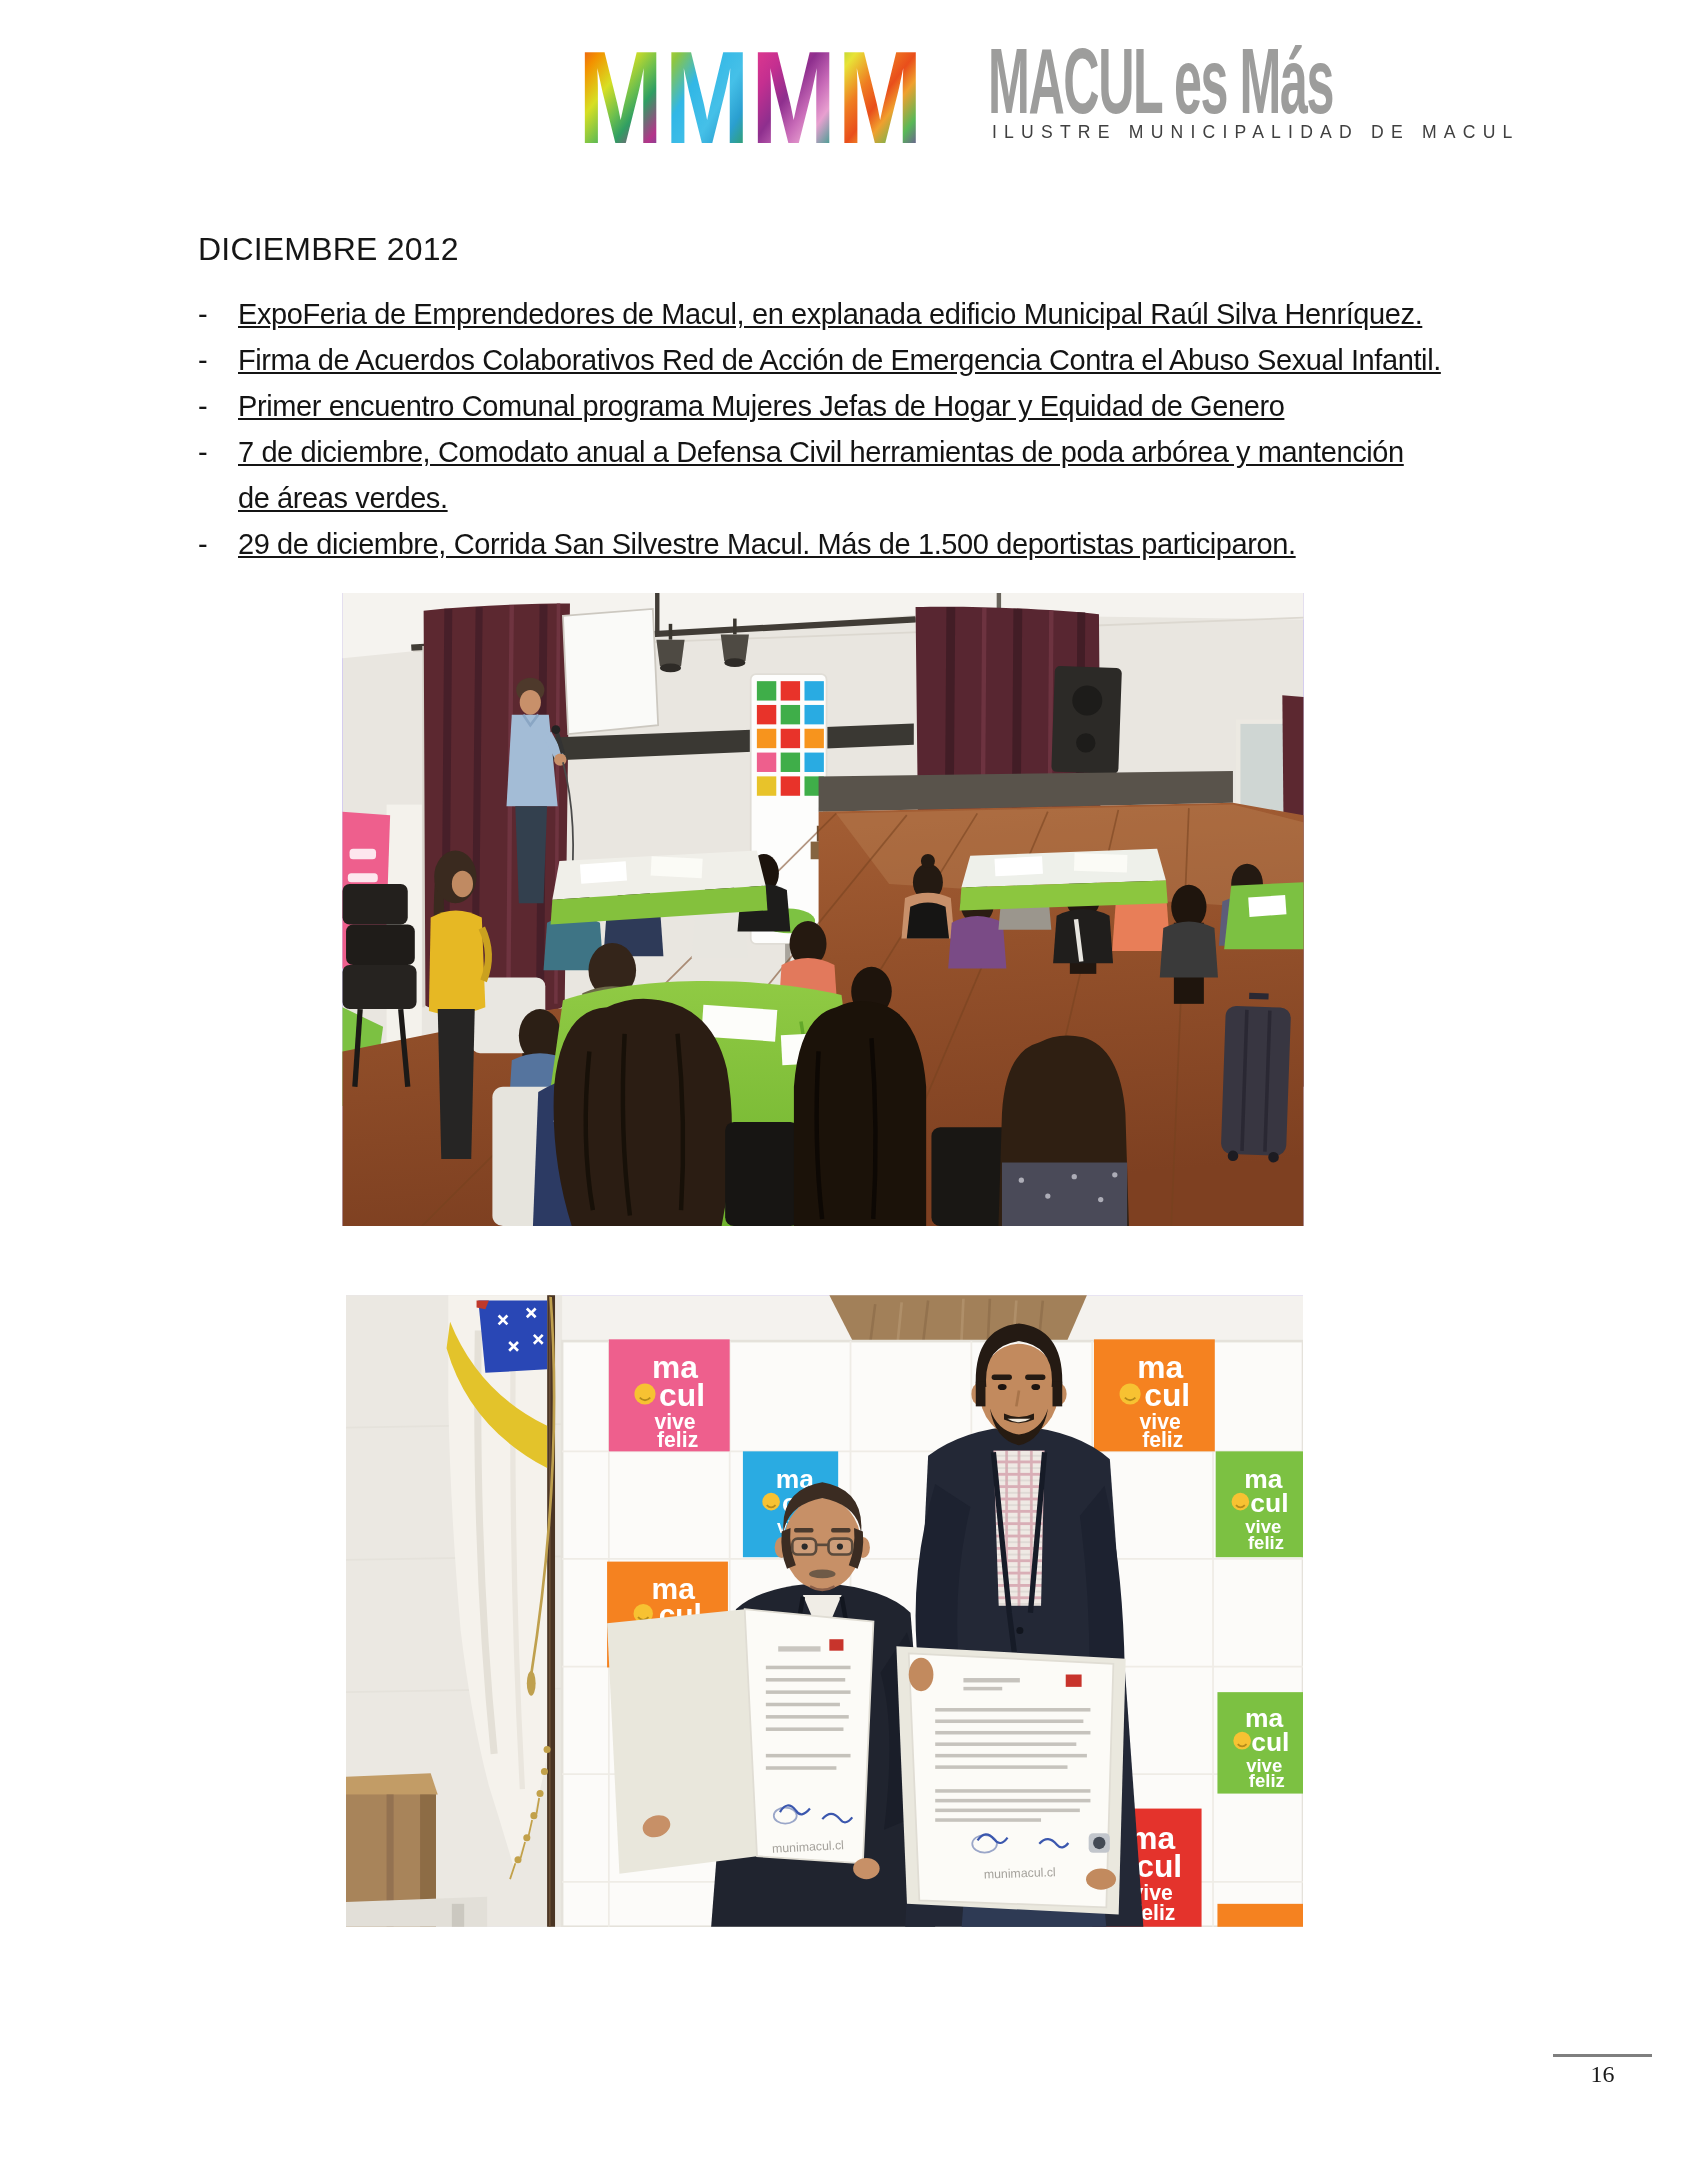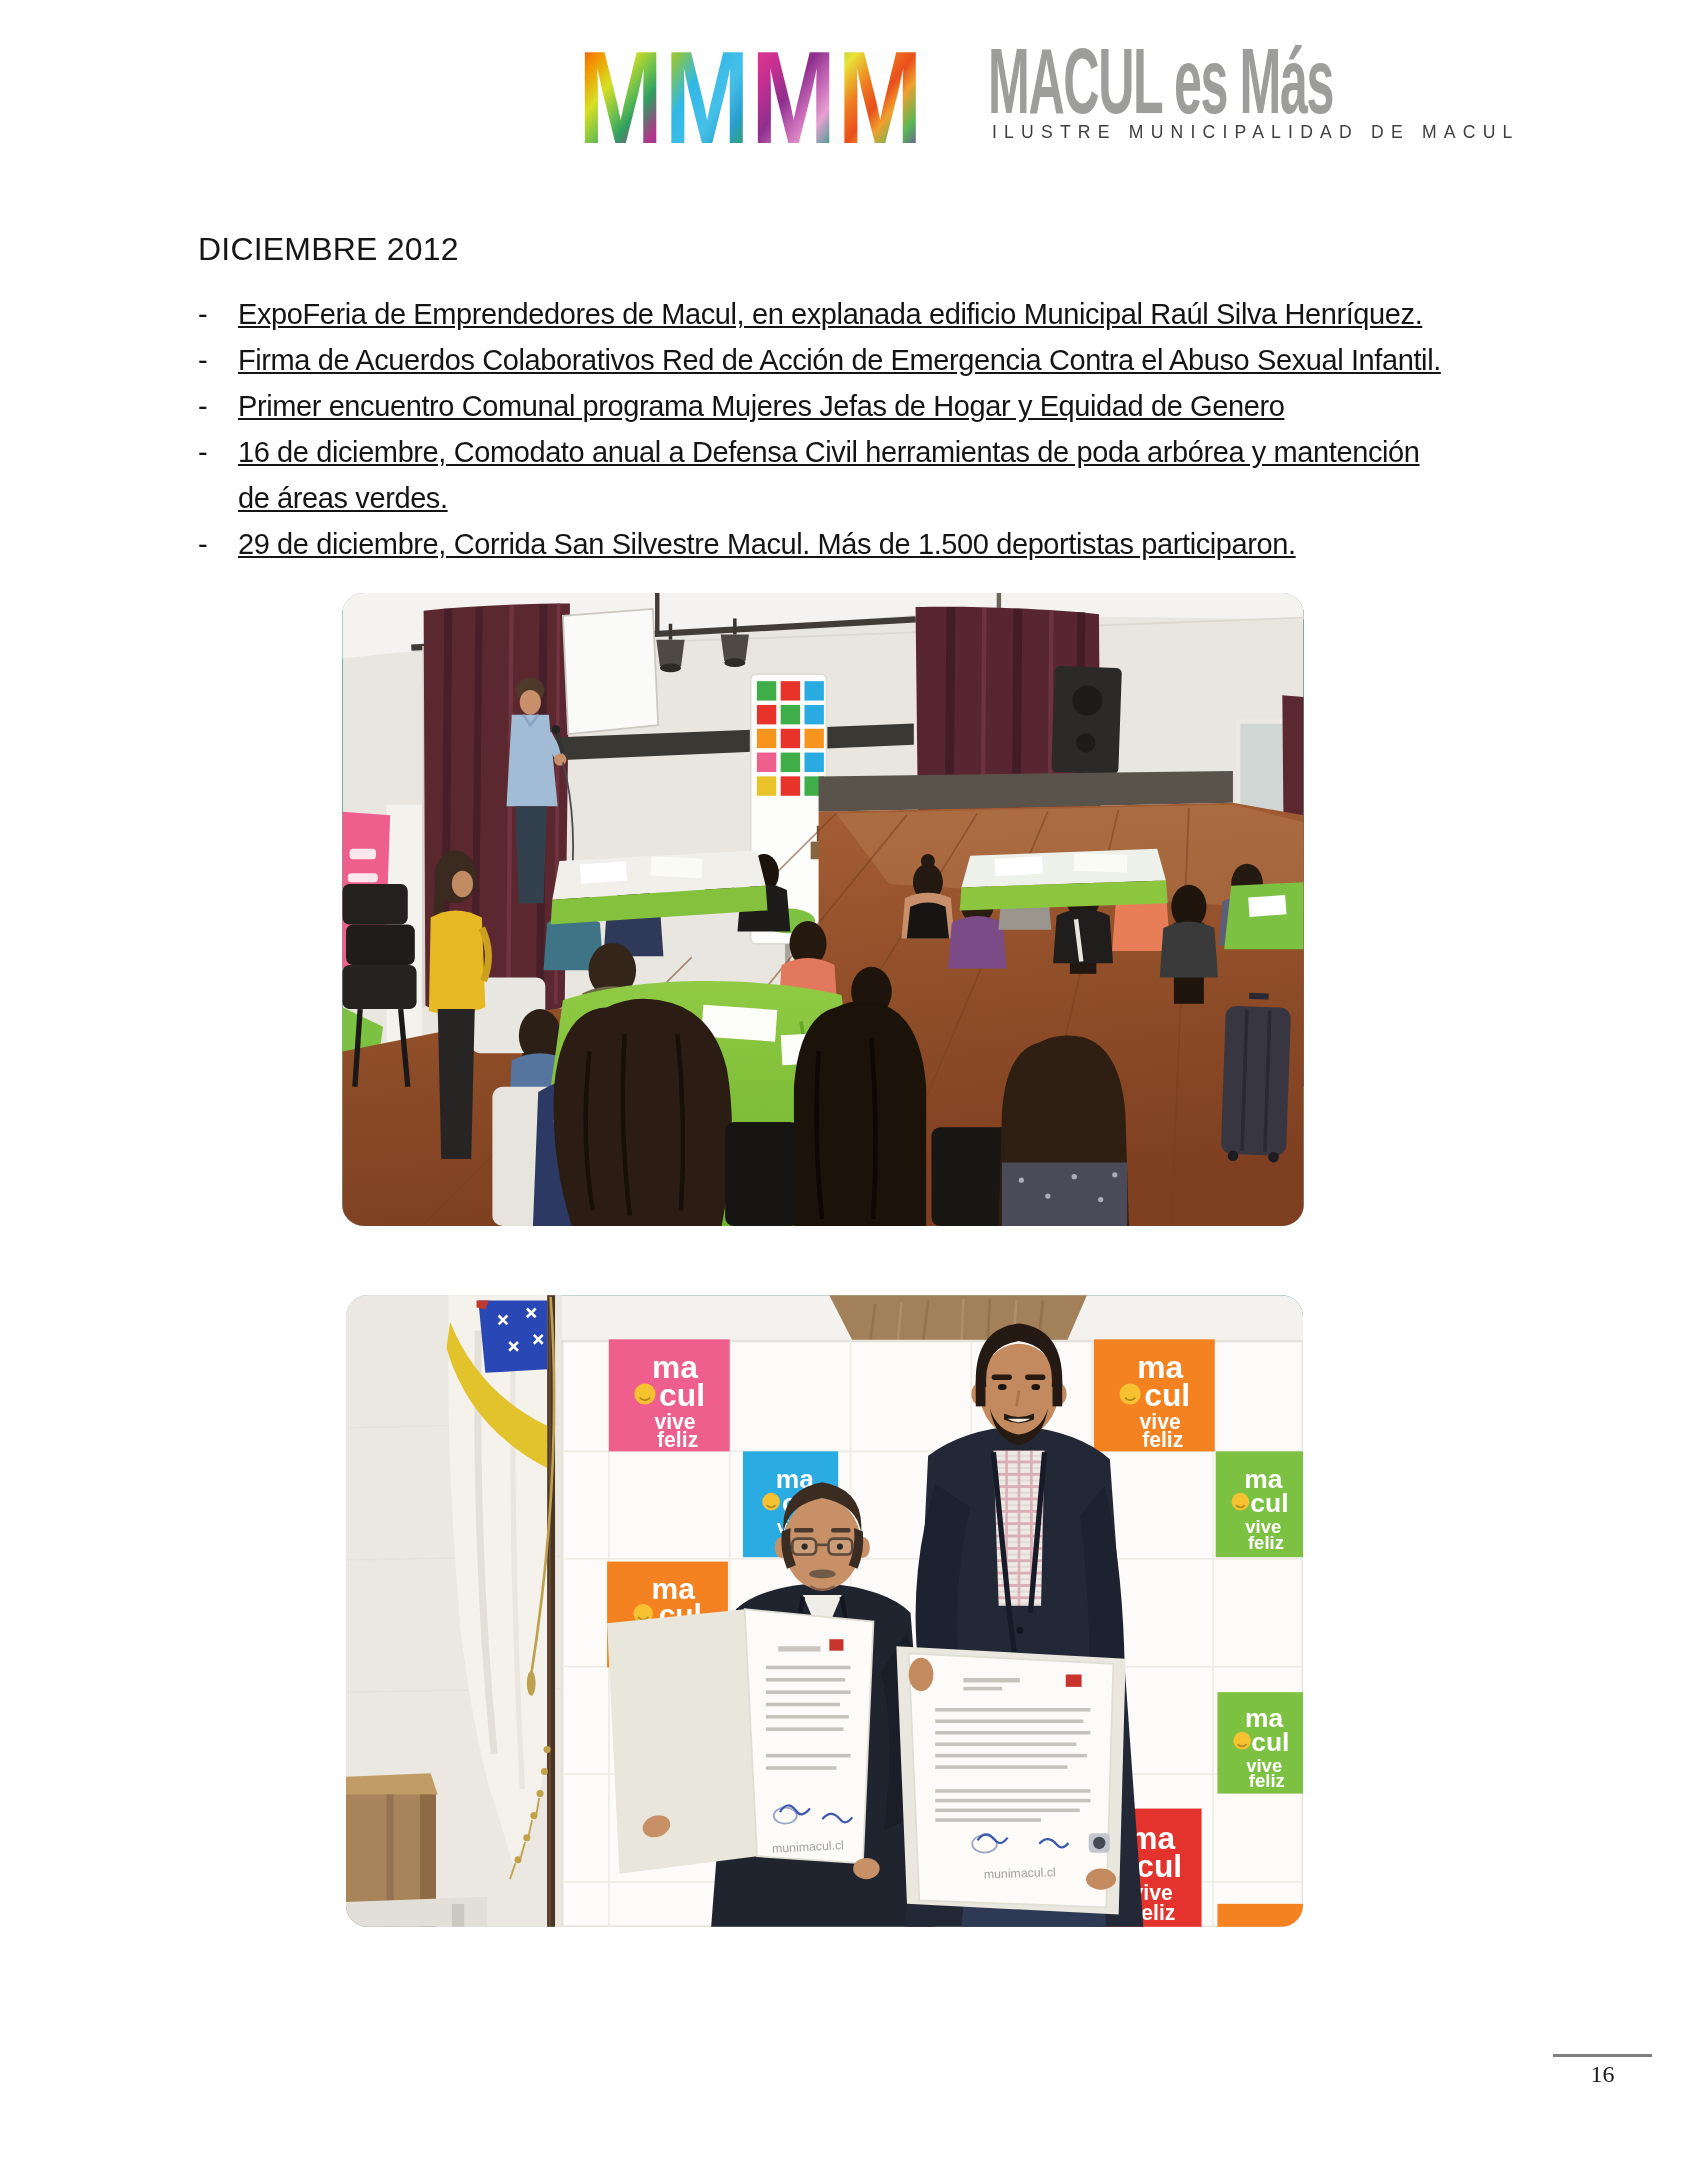--- a/index.html
+++ b/index.html
@@ -21,21 +21,21 @@
     transform:scaleX(.54);transform-origin:left top;white-space:nowrap;}
   .wordmark-tagline{position:absolute;left:992px;top:122px;font-size:17.6px;font-weight:500;
     letter-spacing:7.2px;color:#404040;white-space:nowrap;}
   
   .heading{position:absolute;left:198px;top:231px;font-size:32px;letter-spacing:0.2px;color:#161616;}
   .bullets{position:absolute;left:198px;top:291px;width:1341px;}
   .bullet-row{display:flex;min-height:46px;line-height:46px;font-size:29px;letter-spacing:-0.4px;color:#141414;}
   .bullet-row .marker{width:40px;flex:0 0 40px;}
   .bullet-row .text{flex:1;text-decoration:underline;}
   
-  .photo{position:absolute;overflow:hidden;background:#0f766e;border-radius:22px;}
+  .photo{position:absolute;overflow:hidden;background:#c4b5fd;}
   .photo1{left:342px;top:593px;width:962px;height:633px;}
   .photo2{left:346px;top:1295px;width:957px;height:632px;}
   .photo svg{display:block;}
   
   .footer-line{position:absolute;left:1553px;top:2054px;width:99px;height:2.6px;background:#7f7f7f;}
   .footer-num{position:absolute;left:1553px;top:2061px;width:99px;text-align:center;
     font-family:"Liberation Serif",serif;font-size:24px;color:#1a1a1a;}
 </style>
 </head>
 <body>
@@ -64,21 +64,21 @@
     <div class="bullet-row">
       <span class="marker">-</span>
       <span class="text">Firma de Acuerdos Colaborativos Red de Acción de Emergencia Contra el Abuso Sexual Infantil.</span>
     </div>
     <div class="bullet-row">
       <span class="marker">-</span>
       <span class="text">Primer encuentro Comunal programa Mujeres Jefas de Hogar y Equidad de Genero</span>
     </div>
     <div class="bullet-row">
       <span class="marker">-</span>
-      <span class="text">16 de diciembre, Comodato anual a Defensa Civil herramientas de poda arbórea y mantención</span>
+      <span class="text">7 de diciembre, Comodato anual a Defensa Civil herramientas de poda arbórea y mantención</span>
     </div>
     <div class="bullet-row">
       <span class="marker"></span>
       <span class="text">de áreas verdes.</span>
     </div>
     <div class="bullet-row">
       <span class="marker">-</span>
       <span class="text">29 de diciembre, Corrida San Silvestre Macul. Más de 1.500 deportistas participaron.</span>
     </div>
   </div>

